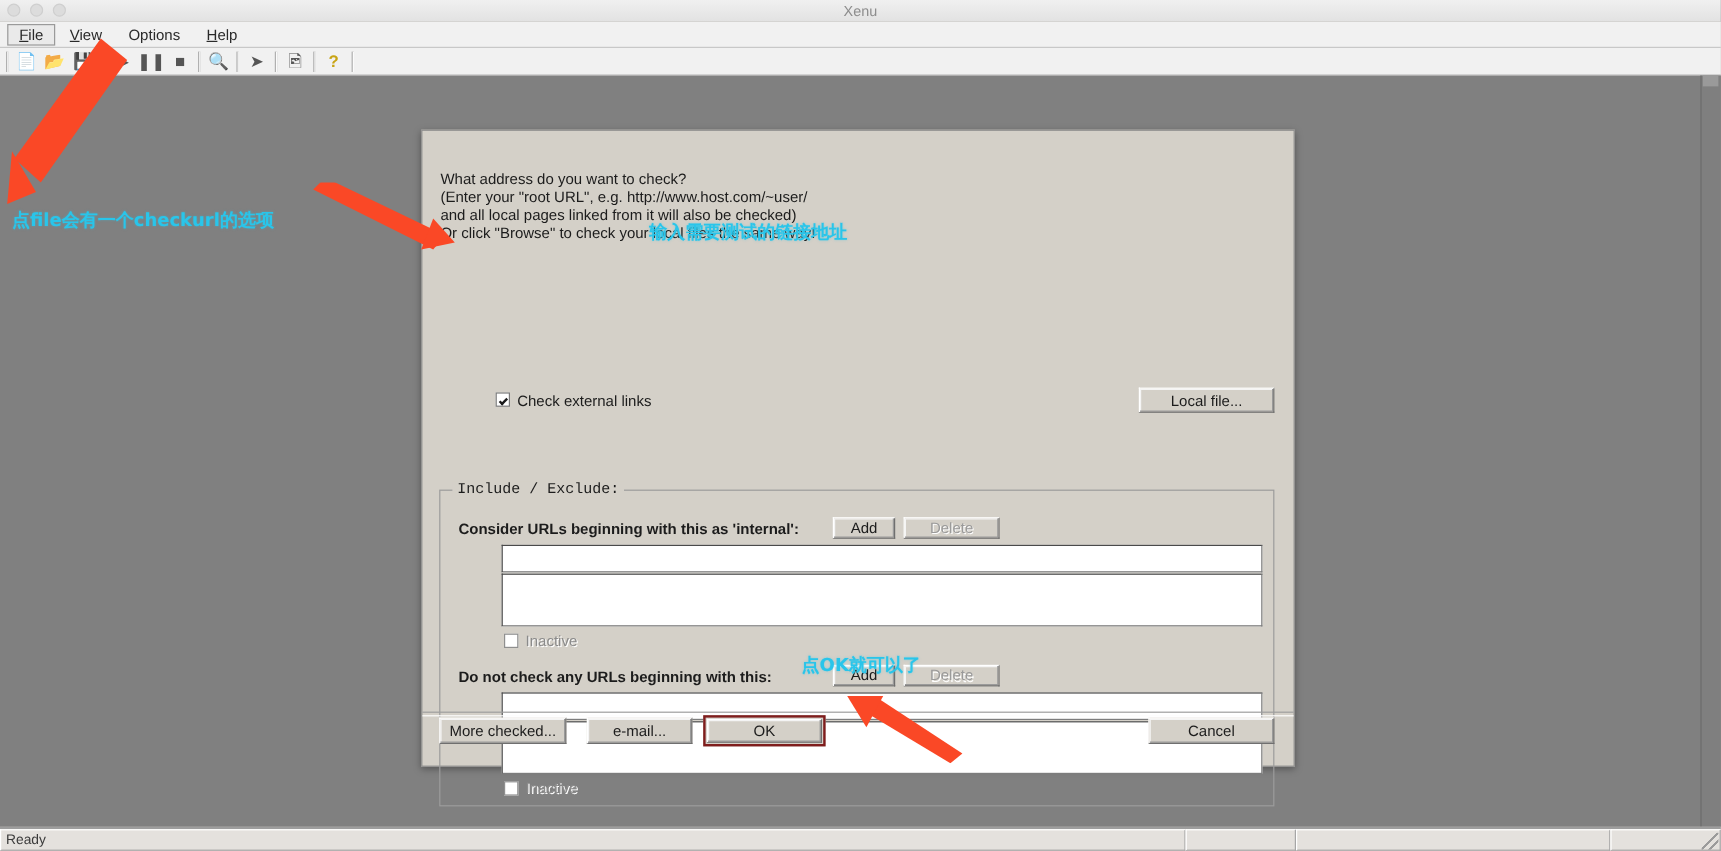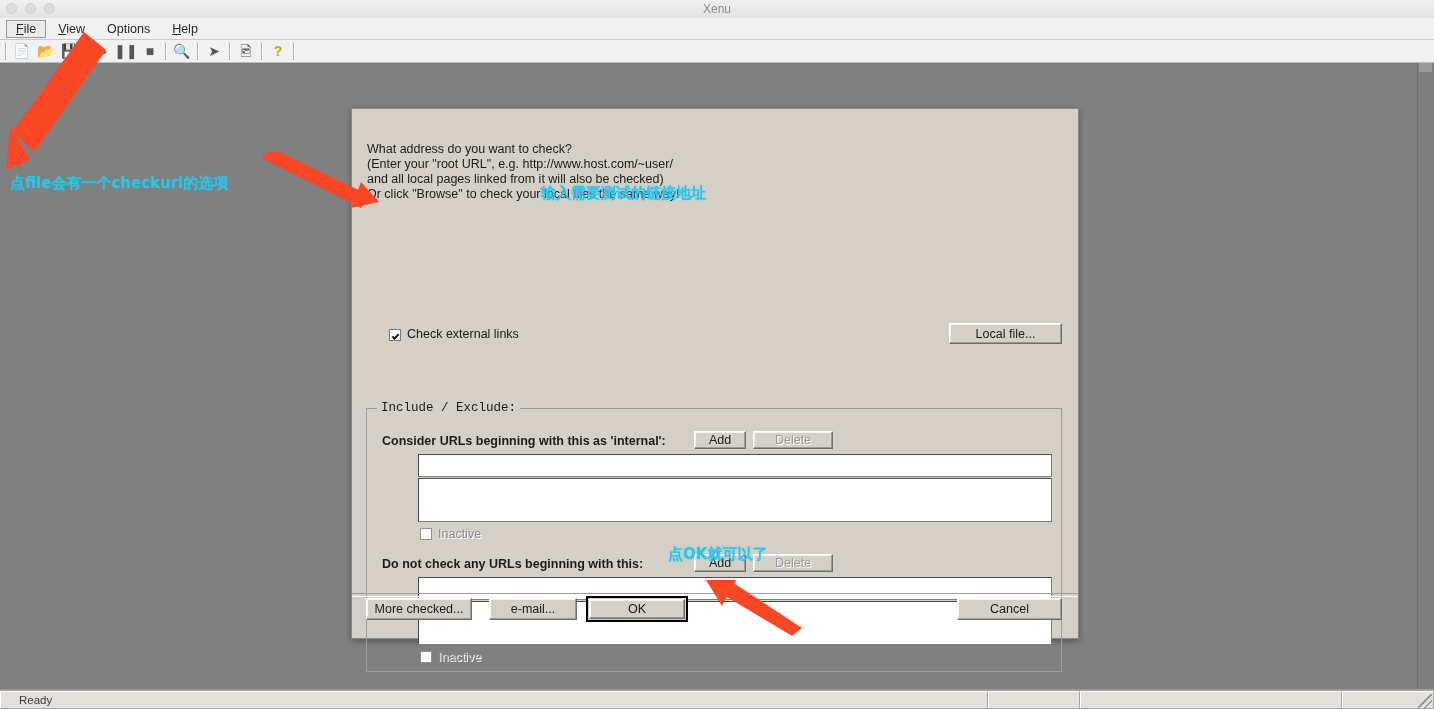--- a/index.html
+++ b/index.html
@@ -71,21 +71,21 @@
 
   
   .statusbar{
     position:absolute;left:0;bottom:0;width:1434px;height:20px;
     background:#e4e1dd;border-top:2px solid #9d9d9d;
     display:flex;align-items:stretch;box-sizing:border-box;
   }
   .spane{
     border:1px solid #fff;border-right-color:#a6a6a6;border-bottom-color:#a6a6a6;
     box-sizing:border-box;font-size:11.5px;color:#3b3b3b;
-    display:flex;align-items:center;padding-left:18px;background:#e4e1dd;
+    display:flex;align-items:center;padding-left:4px;background:#e4e1dd;
   }
   .grip{position:absolute;right:2px;bottom:1px;width:14px;height:14px;
         background:
           linear-gradient(135deg,transparent 46%,#9b9b9b 46%,#9b9b9b 54%,transparent 54%) ,
           linear-gradient(135deg,transparent 70%,#9b9b9b 70%,#9b9b9b 78%,transparent 78%);
   }
 
   
   .dialog{
     position:absolute;left:351px;top:90px;width:726px;height:529px;
@@ -122,21 +122,21 @@
   .combo .val{font-size:12.5px;color:#1a1a1a;padding-left:4px;white-space:nowrap;}
   .combo .arrowbox{
     position:absolute;right:1px;top:1px;width:17px;height:17px;
     background:#d4d0c8;border:1px solid #fff;
     border-right-color:#6f6f6f;border-bottom-color:#6f6f6f;
     display:flex;align-items:center;justify-content:center;
   }
   .caret-dn{width:0;height:0;border-left:4px solid transparent;border-right:4px solid transparent;border-top:4px solid #111;}
 
   
-  .chk-row{position:absolute;left:4px;top:218px;display:flex;align-items:flex-end;padding-left:33px;}
+  .chk-row{position:absolute;left:28px;top:218px;display:flex;align-items:flex-start;padding-left:33px;}
   .chkbox{
     width:12px;height:12px;background:#fff;border:1px solid #7a7a7a;
     box-sizing:border-box;position:relative;margin-right:6px;
   }
   .chkbox.checked::after{
     content:"";position:absolute;left:2px;top:4px;width:5px;height:2px;
     border-left:2px solid #1a1a1a;border-bottom:2px solid #1a1a1a;
     transform:rotate(-45deg);
   }
   .chk-row .lbl{font-size:12.5px;color:#1c1c1c;}
@@ -174,21 +174,21 @@
   .inactive-row{position:absolute;display:flex;align-items:center;}
   .inactive-row .chkbox{border-color:#8f8f8f;}
   .inactive-row .lbl{font-size:12.5px;color:#8b8b8b;text-shadow:1px 1px 0 #fff;}
 
   .footer-sep{position:absolute;left:0;top:484px;width:726px;height:2px;
        border-top:1px solid #9e9e9e;border-bottom:1px solid #fdfdfd;}
 
   .btn-more{position:absolute;left:14px;top:489px;width:106px;height:22px;}
   .btn-mail{position:absolute;left:137px;top:489px;width:88px;height:22px;}
   .btn-ok-wrap{position:absolute;left:234px;top:487px;width:102px;height:26px;
-               border:2px solid #000000;box-sizing:border-box;padding:1px;background:#d4d0c8;}
+               border:2px solid #7f1d1d;box-sizing:border-box;padding:1px;background:#d4d0c8;}
   .btn-ok{width:100%;height:100%;}
   .btn-cancel{position:absolute;left:605px;top:489px;width:105px;height:22px;}
 
   
   .ann{
     position:absolute;font-size:15px;font-weight:bold;color:#29c5ea;
     white-space:nowrap;text-shadow:0 0 2px rgba(41,197,234,.5);
     font-family:"DejaVu Sans",sans-serif;
   }
   .arrow{position:absolute;pointer-events:none;}

